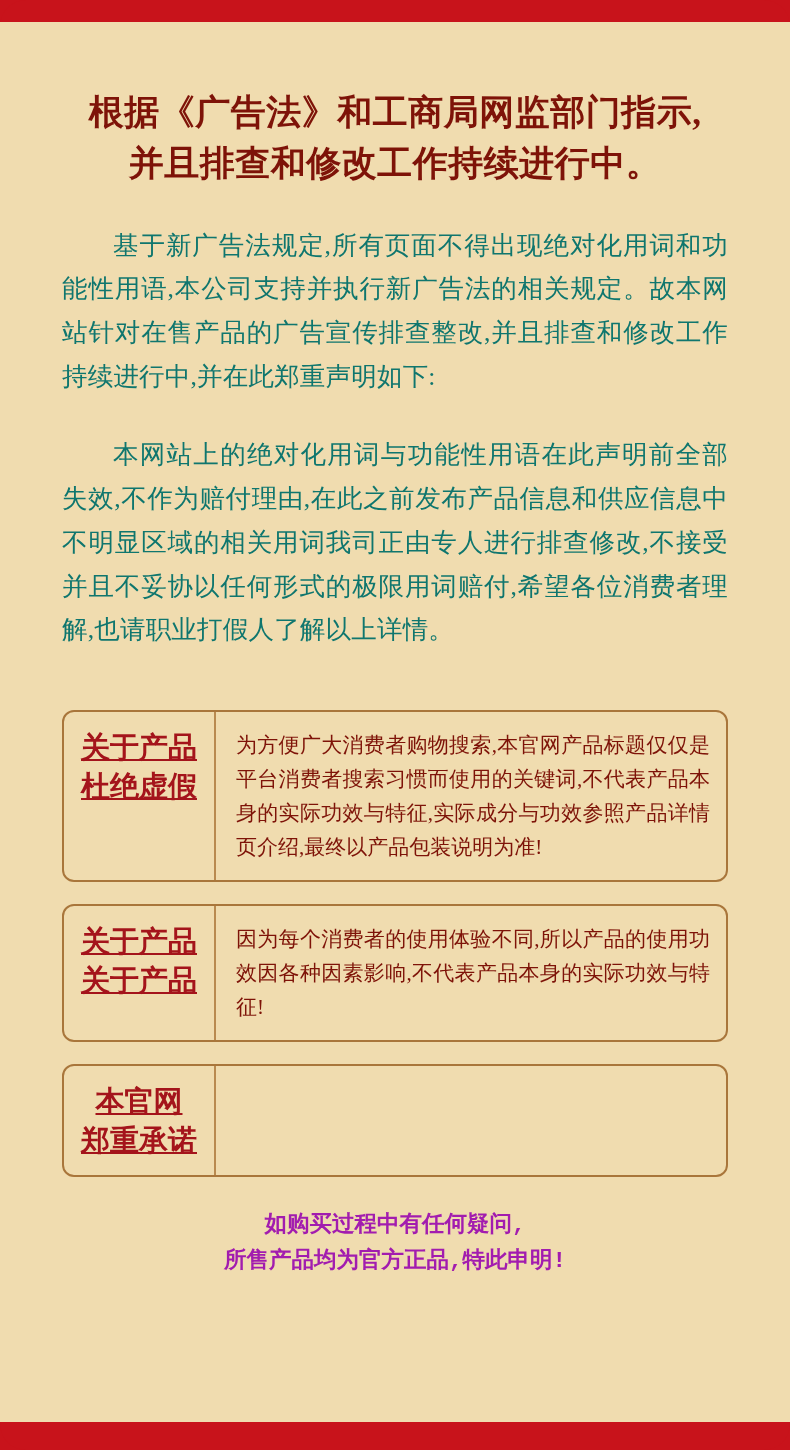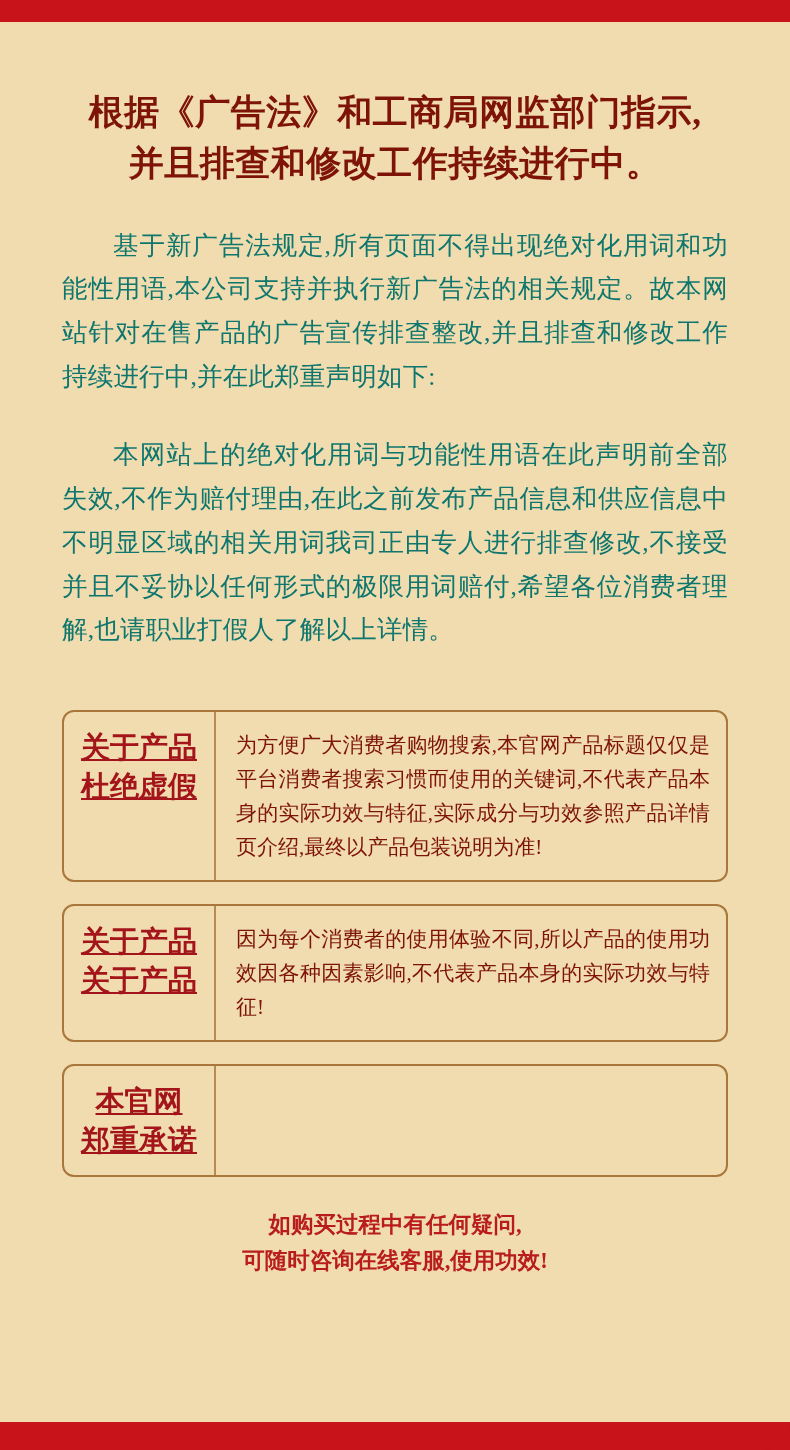--- a/index.html
+++ b/index.html
@@ -92,24 +92,25 @@
     font-size: 21px;
     line-height: 1.62;
     padding: 16px 16px 16px 20px;
     text-align: justify;
     text-justify: inter-ideograph;
     box-sizing: border-box;
   }
   .footer {
     margin-top: 30px;
     text-align: center;
-    color: #b91c1c;
+    color: #a21caf;
     font-size: 22.5px;
     line-height: 1.62;
     font-weight: bold;
+    font-family: Liberation Mono, monospace;
   }
   .footer div {
     white-space: nowrap;
   }
 </style>
 </head>
 <body>
 
 <div class="page">
   <div class="panel">
@@ -144,17 +145,17 @@
         <div class="card-label">
           <span>本官网</span>
           <span>郑重承诺</span>
         </div>
       </div>
 
     </div>
 
     <div class="footer">
       <div>如购买过程中有任何疑问,</div>
-      <div>可随时咨询在线客服,使用功效!</div>
+      <div>所售产品均为官方正品,特此申明!</div>
     </div>
 
   </div>
 </div>
 
 </body></html>

